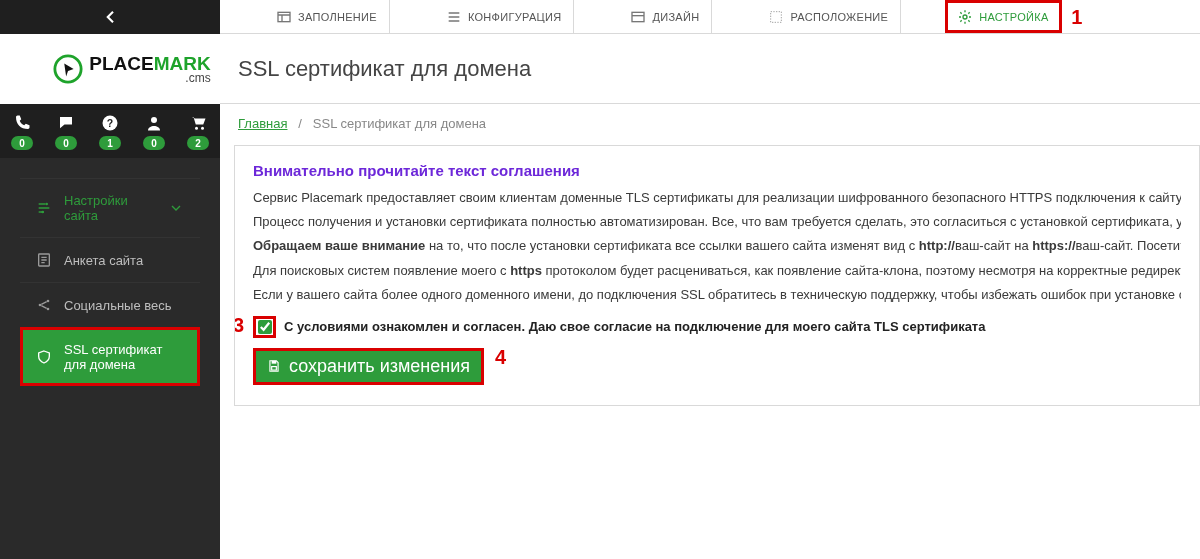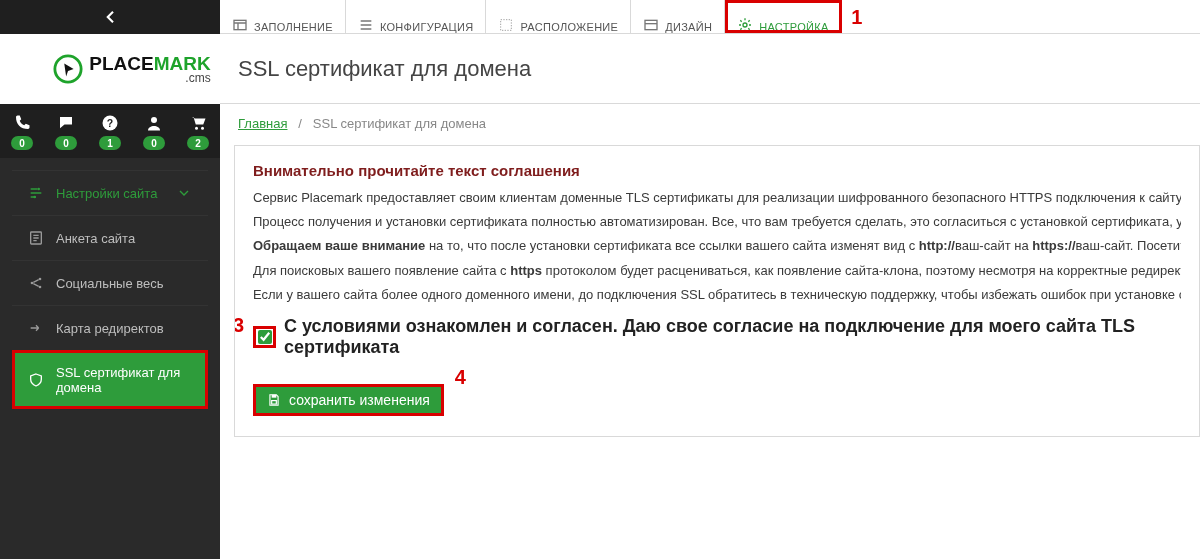--- a/index.html
+++ b/index.html
@@ -55,21 +55,21 @@
   .icon-chip { display:flex; flex-direction:column; align-items:center; gap:4px; }
   .icon-chip .top { width:18px; height:18px; fill:#fff; }
   .badge {
     min-width:22px; height:14px; border-radius:7px;
     background:var(--green);
     color:#fff; font-size:10px; font-weight:600;
     display:flex; align-items:center; justify-content:center;
     padding:0 6px;
   }
 
-  .menu { list-style:none; margin:0; padding:12px; }
+  .menu { list-style:none; margin:8px; padding:12px; }
   .menu li {
     display:flex; align-items:center; gap:12px;
     padding: 14px 16px;
     border-top:1px solid #333;
     font-size:13px; color:var(--sidebar-text);
     cursor:pointer;
     position:relative;
   }
   .menu li svg { width:16px; height:16px; fill:#9A9A9A; flex:0 0 16px; }
   .menu li.parent { color: var(--green); justify-content:space-between; }
@@ -81,24 +81,25 @@
   .menu li.active svg { fill:#fff; }
 
   
   .main { flex:1; display:flex; flex-direction:column; overflow:hidden; }
 
   .tabs {
     height:34px; background:#fff; border-bottom:1px solid var(--border);
     display:flex; align-items:stretch;
   }
   .tab {
-    display:flex; align-items:flex-end; gap:6px;
+    display:flex; align-items:center; gap:6px;
     padding:0 12px; border-right:1px solid var(--border);
     font-size:11px; letter-spacing:0.3px; color:#555; cursor:pointer;
     text-transform:uppercase;
+    margin-left:44px;
   }
   .tab svg { width:16px; height:16px; fill:#777; }
   .tab.active { color:var(--green); }
   .tab.active svg { fill:var(--green); }
 
   .title-row {
     height:70px; display:flex; align-items:center;
     padding:0 18px; font-size:22px; font-weight:400; color:#444;
     border-bottom:1px solid var(--border);
     background:#fff;
@@ -109,35 +110,35 @@
     font-size:13px; color:#888;
   }
   .crumbs a { color:#2E9C3B; }
 
   .panel {
     margin:14px 0 0 14px; padding:16px 18px 20px 18px;
     border:1px solid var(--border);
     background:#fff;
     overflow:hidden;
   }
-  .panel h3 { margin:0 0 10px 0; font-size:15px; font-weight:700; color:#7f1d1d; }
+  .panel h3 { margin:0 0 10px 0; font-size:15px; font-weight:700; color:#6d28d9; }
   .panel p { margin:6px 0; font-size:13px; line-height:1.4; color:#3a3a3a; white-space:nowrap; overflow:hidden; }
   .panel b { font-weight:700; }
 
   .agree-row {
     display:flex; align-items:center; gap:8px; margin-top:12px;
   }
   .agree-row input { width:14px; height:14px; accent-color:var(--green);}
-  .agree-row label { font-size:18px; font-weight:700; color:#222; }
+  .agree-row label { font-size:13px; font-weight:700; color:#222; }
 
   .save-btn {
     display:inline-flex; align-items:center; gap:8px;
     background:var(--green); color:#fff; border:none;
-    padding:8px 14px; font-size:14px; cursor:pointer;
-    margin-top:26px;
+    padding:8px 14px; font-size:18px; cursor:pointer;
+    margin-top:10px;
   }
   .save-btn svg { width:14px; height:14px; fill:#fff; }
 
   
   .annot-box { outline:3px solid var(--annot-red); outline-offset:-3px; }
   .annot-num {
     color:var(--annot-red); font-size:20px; font-weight:700;
   }
 </style>
 </head>
@@ -225,26 +226,20 @@
       </li>
       <li>
         <svg viewBox="0 0 24 24">
             <circle cx="6" cy="12" r="2"></circle>
             <circle cx="18" cy="6" r="2"></circle>
             <circle cx="18" cy="18" r="2"></circle>
             <path d="M8 11l8-4M8 13l8 4" stroke="#9A9A9A" stroke-width="2"></path>
           </svg>
         <span>Социальные весь</span>
       </li>
-      <li>
-        <svg viewBox="0 0 24 24">
-            <path d="M4 12h12m0 0l-4-4m4 4l-4 4" stroke="#9A9A9A" stroke-width="2" fill="none"></path>
-          </svg>
-        <span>Карта редиректов</span>
-      </li>
       <li class="active annot-box" style="position:relative">
         <svg viewBox="0 0 24 24">
             <path d="M12 3l8 3v5c0 5-3 8-8 10-5-2-8-5-8-10V6l8-3z" fill="none" stroke="#fff" stroke-width="2"></path>
           </svg>
         <span>SSL сертификат для домена</span>
 
       </li>
     </ul>
   </aside>
 
@@ -259,30 +254,30 @@
         <span>ЗАПОЛНЕНИЕ</span>
       </div>
       <div class="tab">
         <svg viewBox="0 0 24 24">
             <path d="M4 6h16M4 12h16M4 18h16" stroke="#777" stroke-width="2"></path>
           </svg>
         <span>КОНФИГУРАЦИЯ</span>
       </div>
       <div class="tab">
         <svg viewBox="0 0 24 24">
-            <rect x="4" y="4" width="16" height="16" fill="none" stroke="#777" stroke-width="1" stroke-dasharray="2 2"></rect>
-          </svg>
-        <span>РАСПОЛОЖЕНИЕ</span>
-      </div>
-      <div class="tab">
-        <svg viewBox="0 0 24 24">
             <rect x="3" y="5" width="18" height="14" fill="none" stroke="#777" stroke-width="2"></rect>
             <path d="M3 10h18" stroke="#777" stroke-width="2"></path>
           </svg>
         <span>ДИЗАЙН</span>
+      </div>
+      <div class="tab">
+        <svg viewBox="0 0 24 24">
+            <rect x="4" y="4" width="16" height="16" fill="none" stroke="#777" stroke-width="1" stroke-dasharray="2 2"></rect>
+          </svg>
+        <span>РАСПОЛОЖЕНИЕ</span>
       </div>
       <div class="tab active annot-box" style="position:relative">
         <svg viewBox="0 0 24 24">
             <circle cx="12" cy="12" r="3" fill="none" stroke="#2E9C3B" stroke-width="2"></circle>
             <path d="M12 2v3M12 19v3M3 12h3M18 12h3M5 5l2 2M17 17l2 2M5 19l2-2M17 7l2-2" stroke="#2E9C3B" stroke-width="2"></path>
           </svg>
         <span>НАСТРОЙКА</span>
         <span class="annot-num" style="position:absolute; right:-22px; top:6px;">1</span>
       </div>
     </nav>
@@ -298,21 +293,21 @@
     </div>
 
     <section class="panel">
       <h3>Внимательно прочитайте текст соглашения</h3>
       <p>Сервис Placemark предоставляет своим клиентам доменные TLS сертификаты для реализации шифрованного безопасного HTTPS подключения к сайту. Услуга предоставляется бесплатно на весь срок эксплуатации.</p>
       <p>Процесс получения и установки сертификата полностью автоматизирован. Все, что вам требуется сделать, это согласиться с установкой сертификата, установив галочку ниже.</p>
       <p>
         <b>Обращаем ваше внимание</b><span> на то, что после установки сертификата все ссылки вашего сайта изменят вид с </span><b>http://</b><span>ваш-сайт на </span><b>https://</b><span>ваш-сайт. Посетители, которые</span>
       </p>
       <p>
-        <span>Для поисковых вашего появление сайта с </span><b>https</b><span> протоколом будет расцениваться, как появление сайта-клона, поэтому несмотря на корректные редиректы возможна временная просадка позиций.</span>
+        <span>Для поисковых систем появление моего с </span><b>https</b><span> протоколом будет расцениваться, как появление сайта-клона, поэтому несмотря на корректные редиректы возможна временная просадка позиций.</span>
       </p>
       <p>Если у вашего сайта более одного доменного имени, до подключения SSL обратитесь в техническую поддержку, чтобы избежать ошибок при установке сертификата. Подключение сертификатов происходит с согласия пользователя.</p>
 
       <div class="agree-row" style="position:relative">
         <span class="annot-num" style="position:absolute; left:-20px; top:-2px;">3</span>
         <span class="annot-box" style="display:inline-flex; padding:1px;">
           <input type="checkbox" checked="" style="">
         </span>
         <label>С условиями ознакомлен и согласен. Даю свое согласие на подключение для моего сайта TLS сертификата</label>
       </div>

